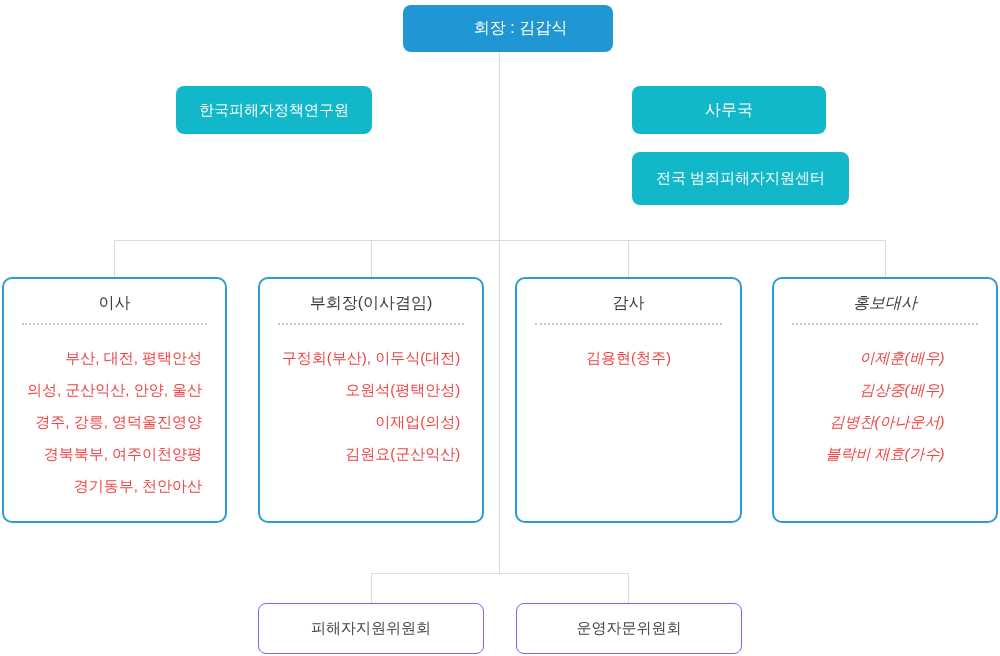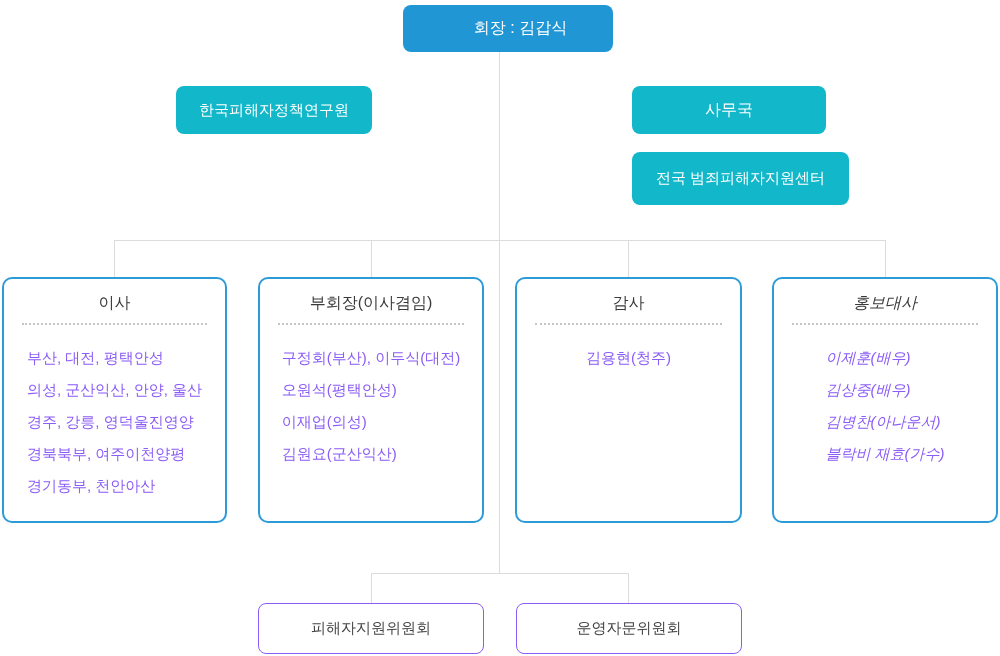--- a/index.html
+++ b/index.html
@@ -16,21 +16,21 @@
     color:#ffffff;border-radius:8px;font-size:16px;letter-spacing:0;}
   .blue{background:#2196d4;}
   .cyan{background:#12b7c9;}
 
   
   .card{position:absolute;top:277px;height:242px;background:#ffffff;
     border:2px solid #2c9bd7;border-radius:10px;box-sizing:content-box;}
   .card-title{padding-top:13px;text-align:center;font-size:16px;line-height:22px;color:#3a3a3a;}
   .card-divider{margin:9px 18px 0 18px;border-top:2px dotted #c6c6c6;height:0;}
   .card-list-wrap{text-align:center;margin-top:17px;}
-  .card-list{display:inline-block;text-align:left;font-size:15px;line-height:32px;color:#8b5cf6;}
+  .card-list{display:inline-block;text-align:right;font-size:15px;line-height:32px;color:#ef4444;}
 
   
   .committee{position:absolute;top:603px;height:49px;display:flex;align-items:center;justify-content:center;
     background:#ffffff;border:1px solid #8b5cf6;border-radius:8px;font-size:15px;color:#444444;}
 </style>
 </head>
 <body>
 
 <div class="stage">
 

